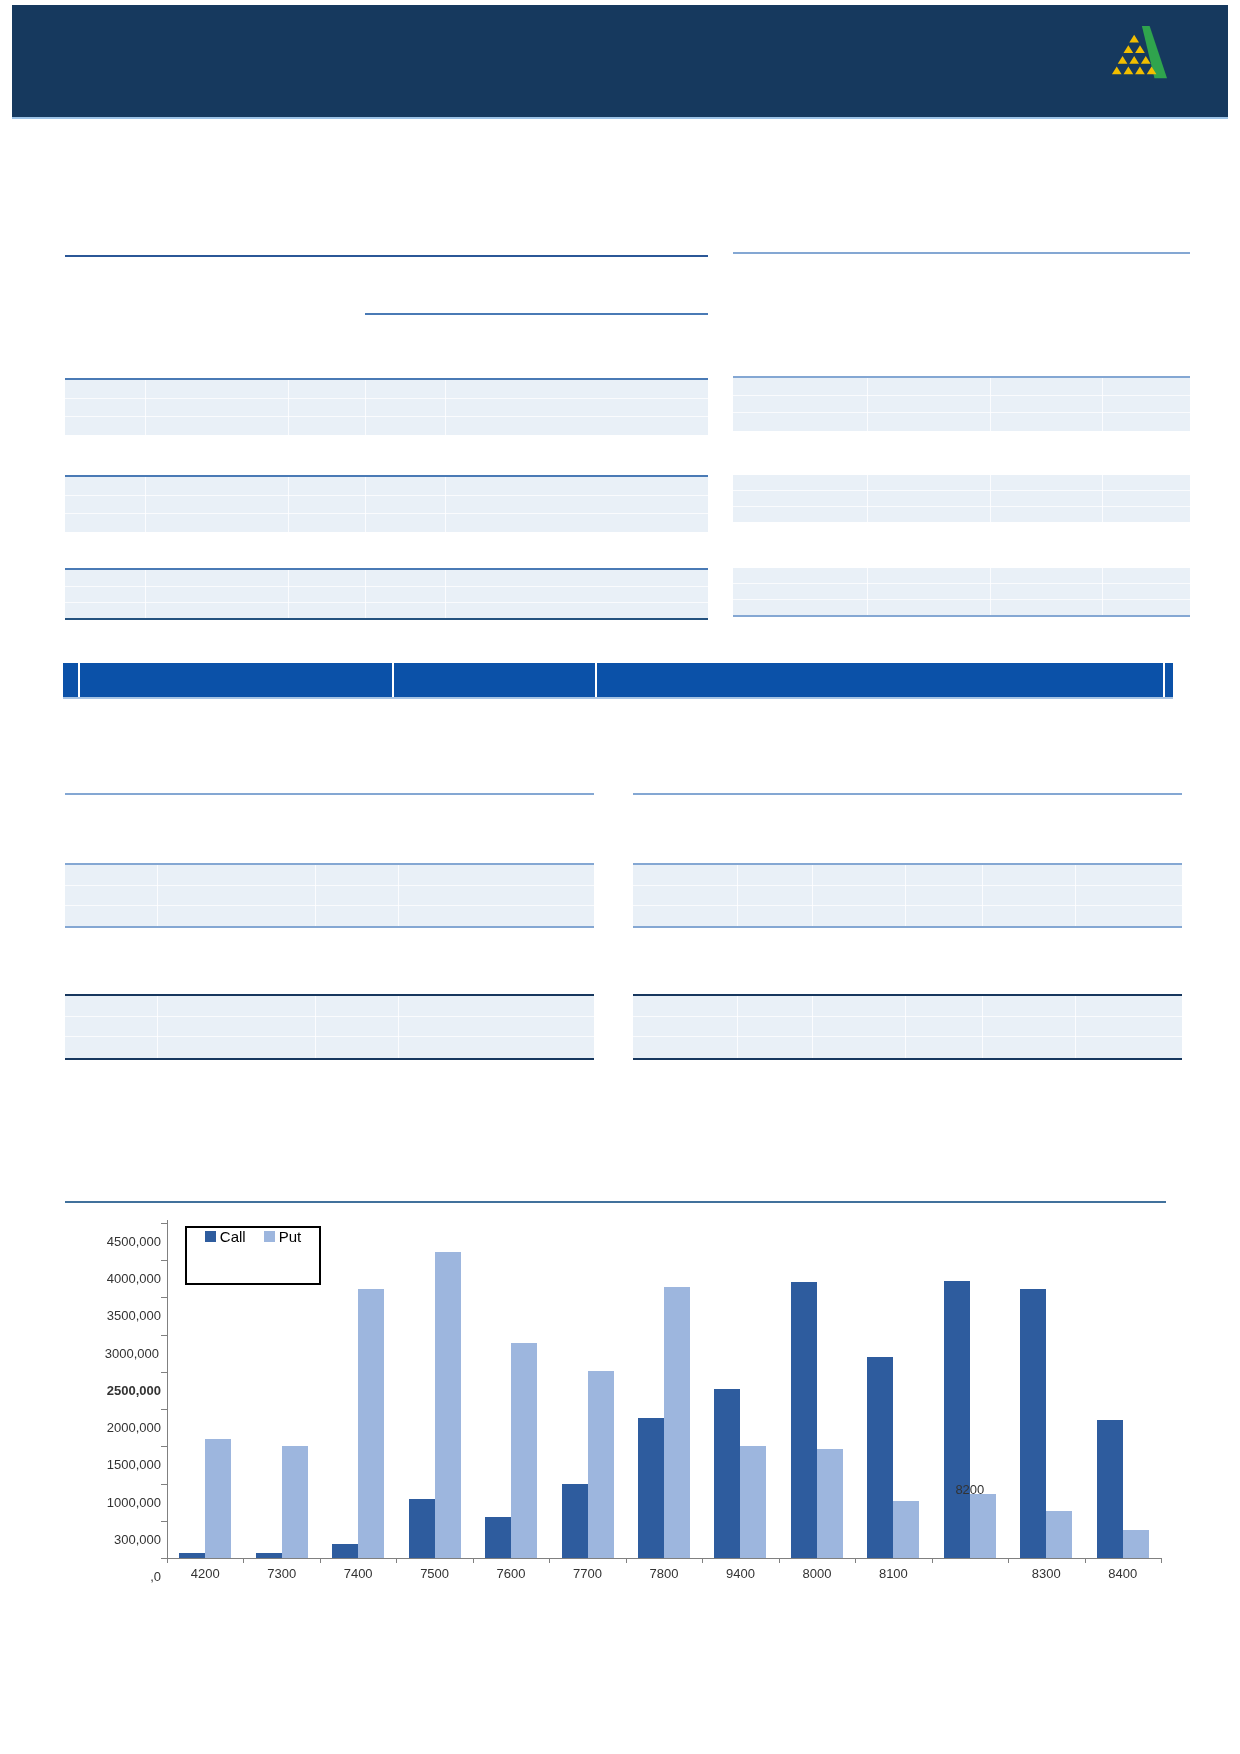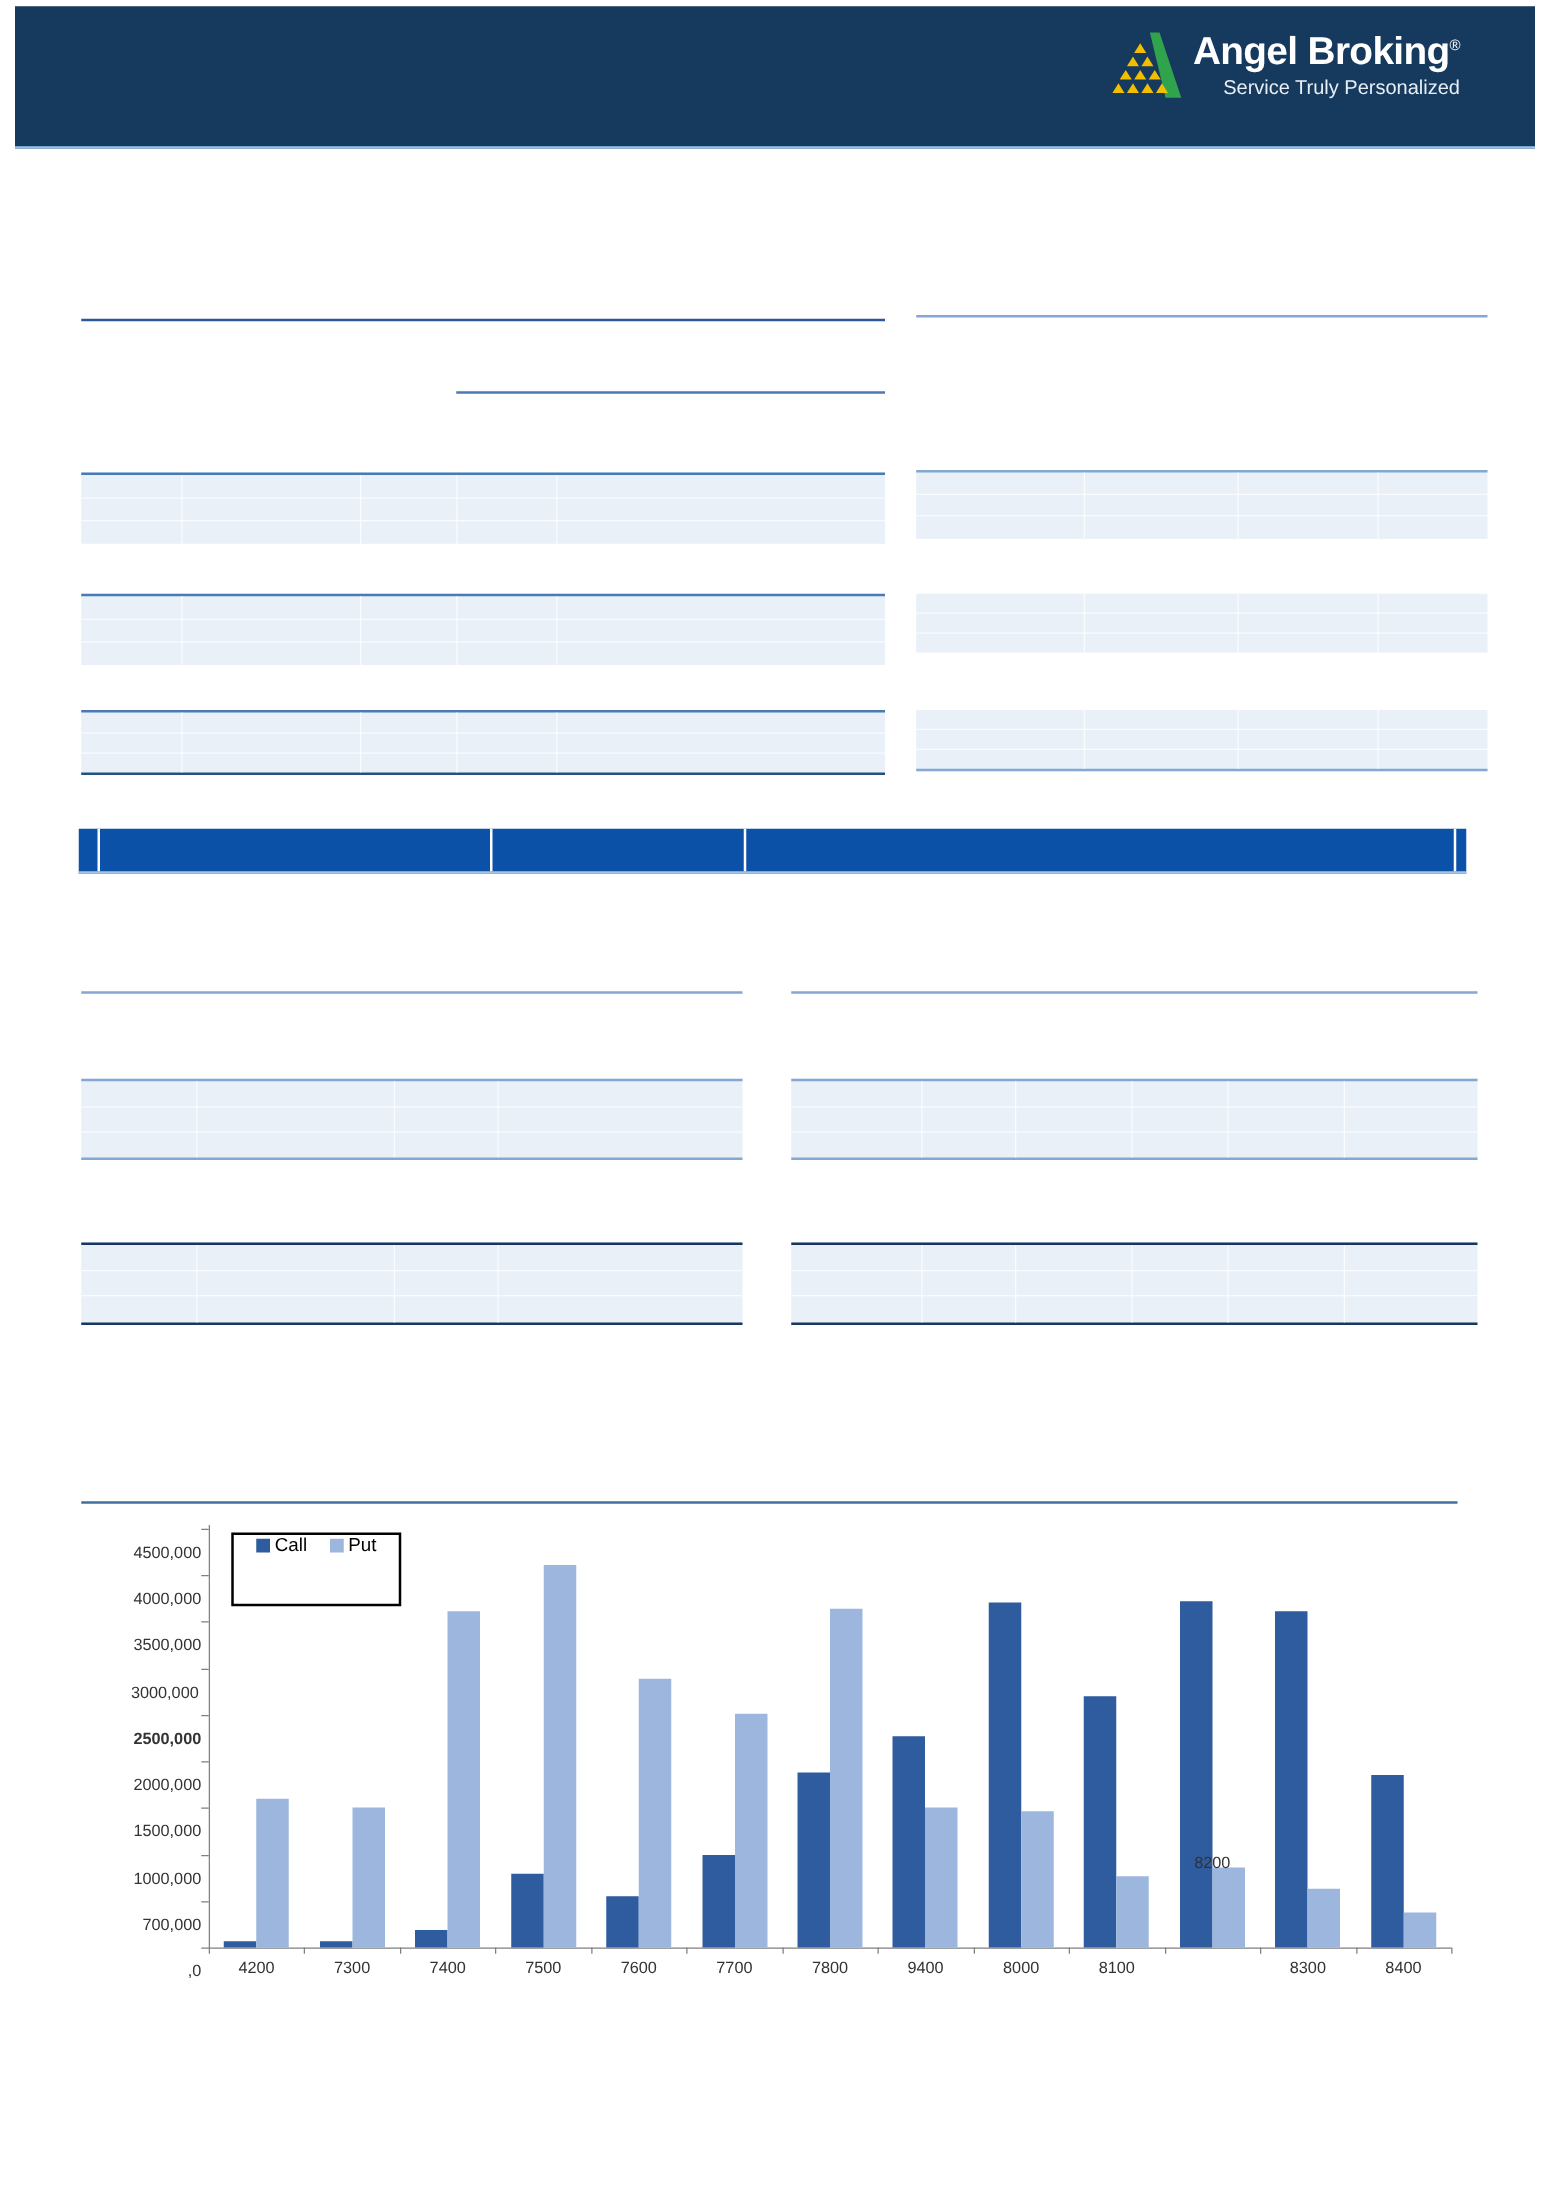--- a/index.html
+++ b/index.html
@@ -70,24 +70,20 @@
         <polygon points="19,20 24,28 14,28" fill="#f2be00"></polygon>
         <polygon points="31,20 36,28 26,28" fill="#f2be00"></polygon>
         <polygon points="13,31 18,39 8,39" fill="#f2be00"></polygon>
         <polygon points="25,31 30,39 20,39" fill="#f2be00"></polygon>
         <polygon points="37,31 42,39 32,39" fill="#f2be00"></polygon>
         <polygon points="7,42 12,50 2,50" fill="#f2be00"></polygon>
         <polygon points="19,42 24,50 14,50" fill="#f2be00"></polygon>
         <polygon points="31,42 36,50 26,50" fill="#f2be00"></polygon>
         <polygon points="43,42 48,50 38,50" fill="#f2be00"></polygon>
       </svg>
-      <div class="brand-col">
-        <div class="brand-name"><span>Angel Broking</span><span class="brand-reg">®</span></div>
-        <div class="brand-tagline">Service Truly Personalized</div>
-      </div>
     </div>
   </div>
 
   <div class="rule rule-navy" style="left:65px;top:255px;width:643px;"></div>
   <div class="rule rule-mid" style="left:365px;top:313px;width:343px;"></div>
 
   <div class="band bt-mid" style="left:65px;top:378px;width:643px;height:55px;">
     <div class="rowsep" style="top:18px;"></div>
       <div class="rowsep" style="top:36px;"></div>
     <div class="colsep" style="left:80px;"></div>
@@ -194,21 +190,21 @@
       <span class="legend-label">Call</span>
     </div>
     <div class="legend-item">
       <span class="legend-swatch" id="swatch-put" style="background: rgb(157, 182, 222);"></span>
       <span class="legend-label">Put</span>
     </div>
   </div>
 
 <div class="ylab" style="left: 61px; top: 1550px;">,0</div>
     <div class="ytick" style="left: 161px; top: 1558px;"></div>
-    <div class="ylab" style="left: 61px; top: 1512.78px;">700,000</div>
+    <div class="ylab" style="left: 61px; top: 1512.78px;">300,000</div>
     <div class="ytick" style="left: 161px; top: 1520.78px;"></div>
     <div class="ylab" style="left: 61px; top: 1475.56px;">1000,000</div>
     <div class="ytick" style="left: 161px; top: 1483.56px;"></div>
     <div class="ylab" style="left: 61px; top: 1438.33px;">1500,000</div>
     <div class="ytick" style="left: 161px; top: 1446.33px;"></div>
     <div class="ylab" style="left: 61px; top: 1401.11px;">2000,000</div>
     <div class="ytick" style="left: 161px; top: 1409.11px;"></div>
     <div class="ylab" style="left: 61px; top: 1363.89px; font-weight: bold;">2500,000</div>
     <div class="ytick" style="left: 161px; top: 1371.89px;"></div>
     <div class="ylab" style="left: 59px; top: 1326.67px;">3000,000</div>

